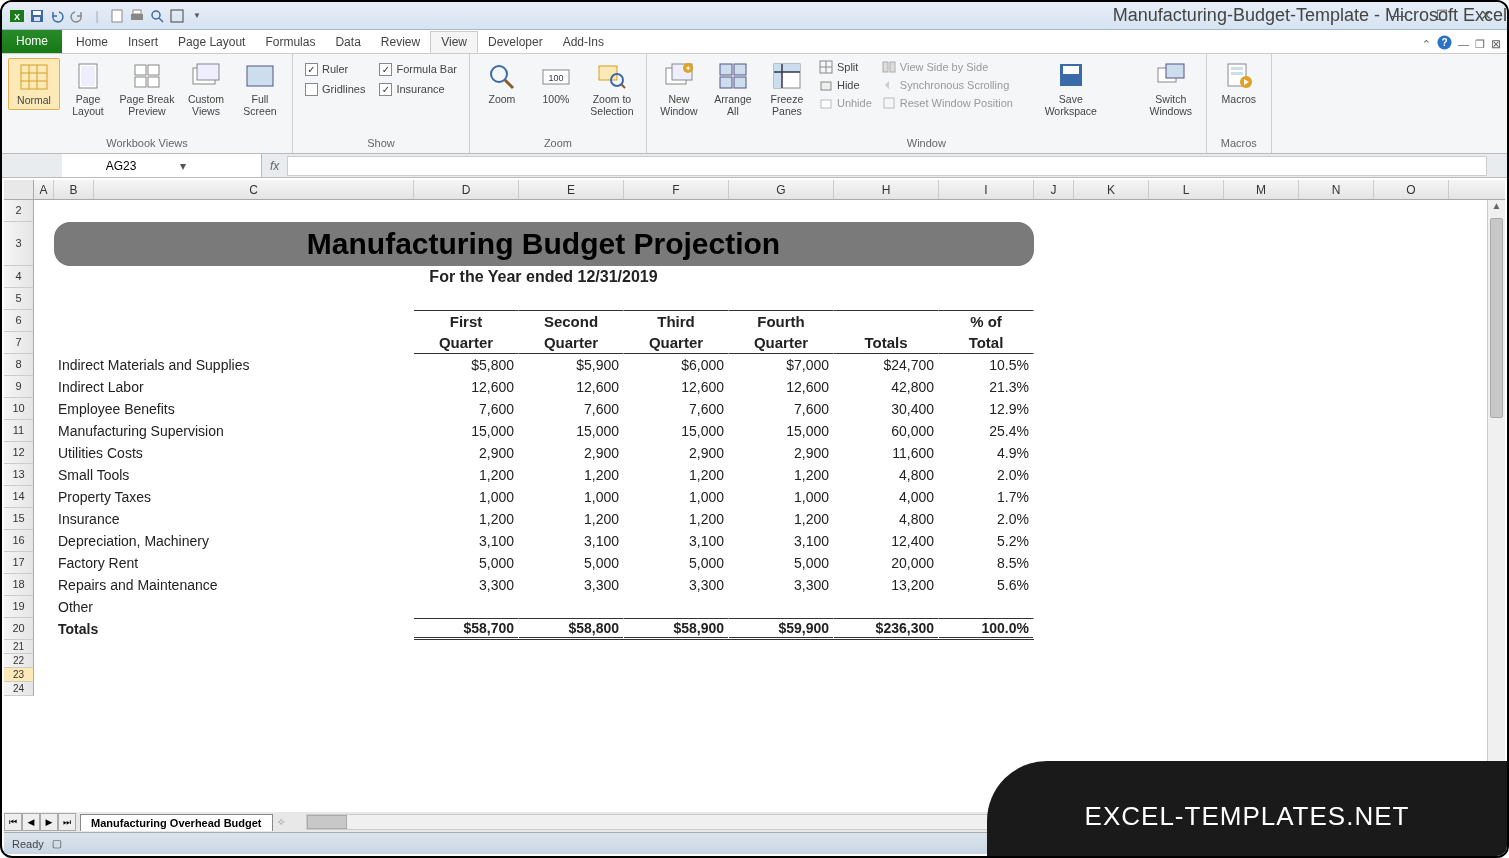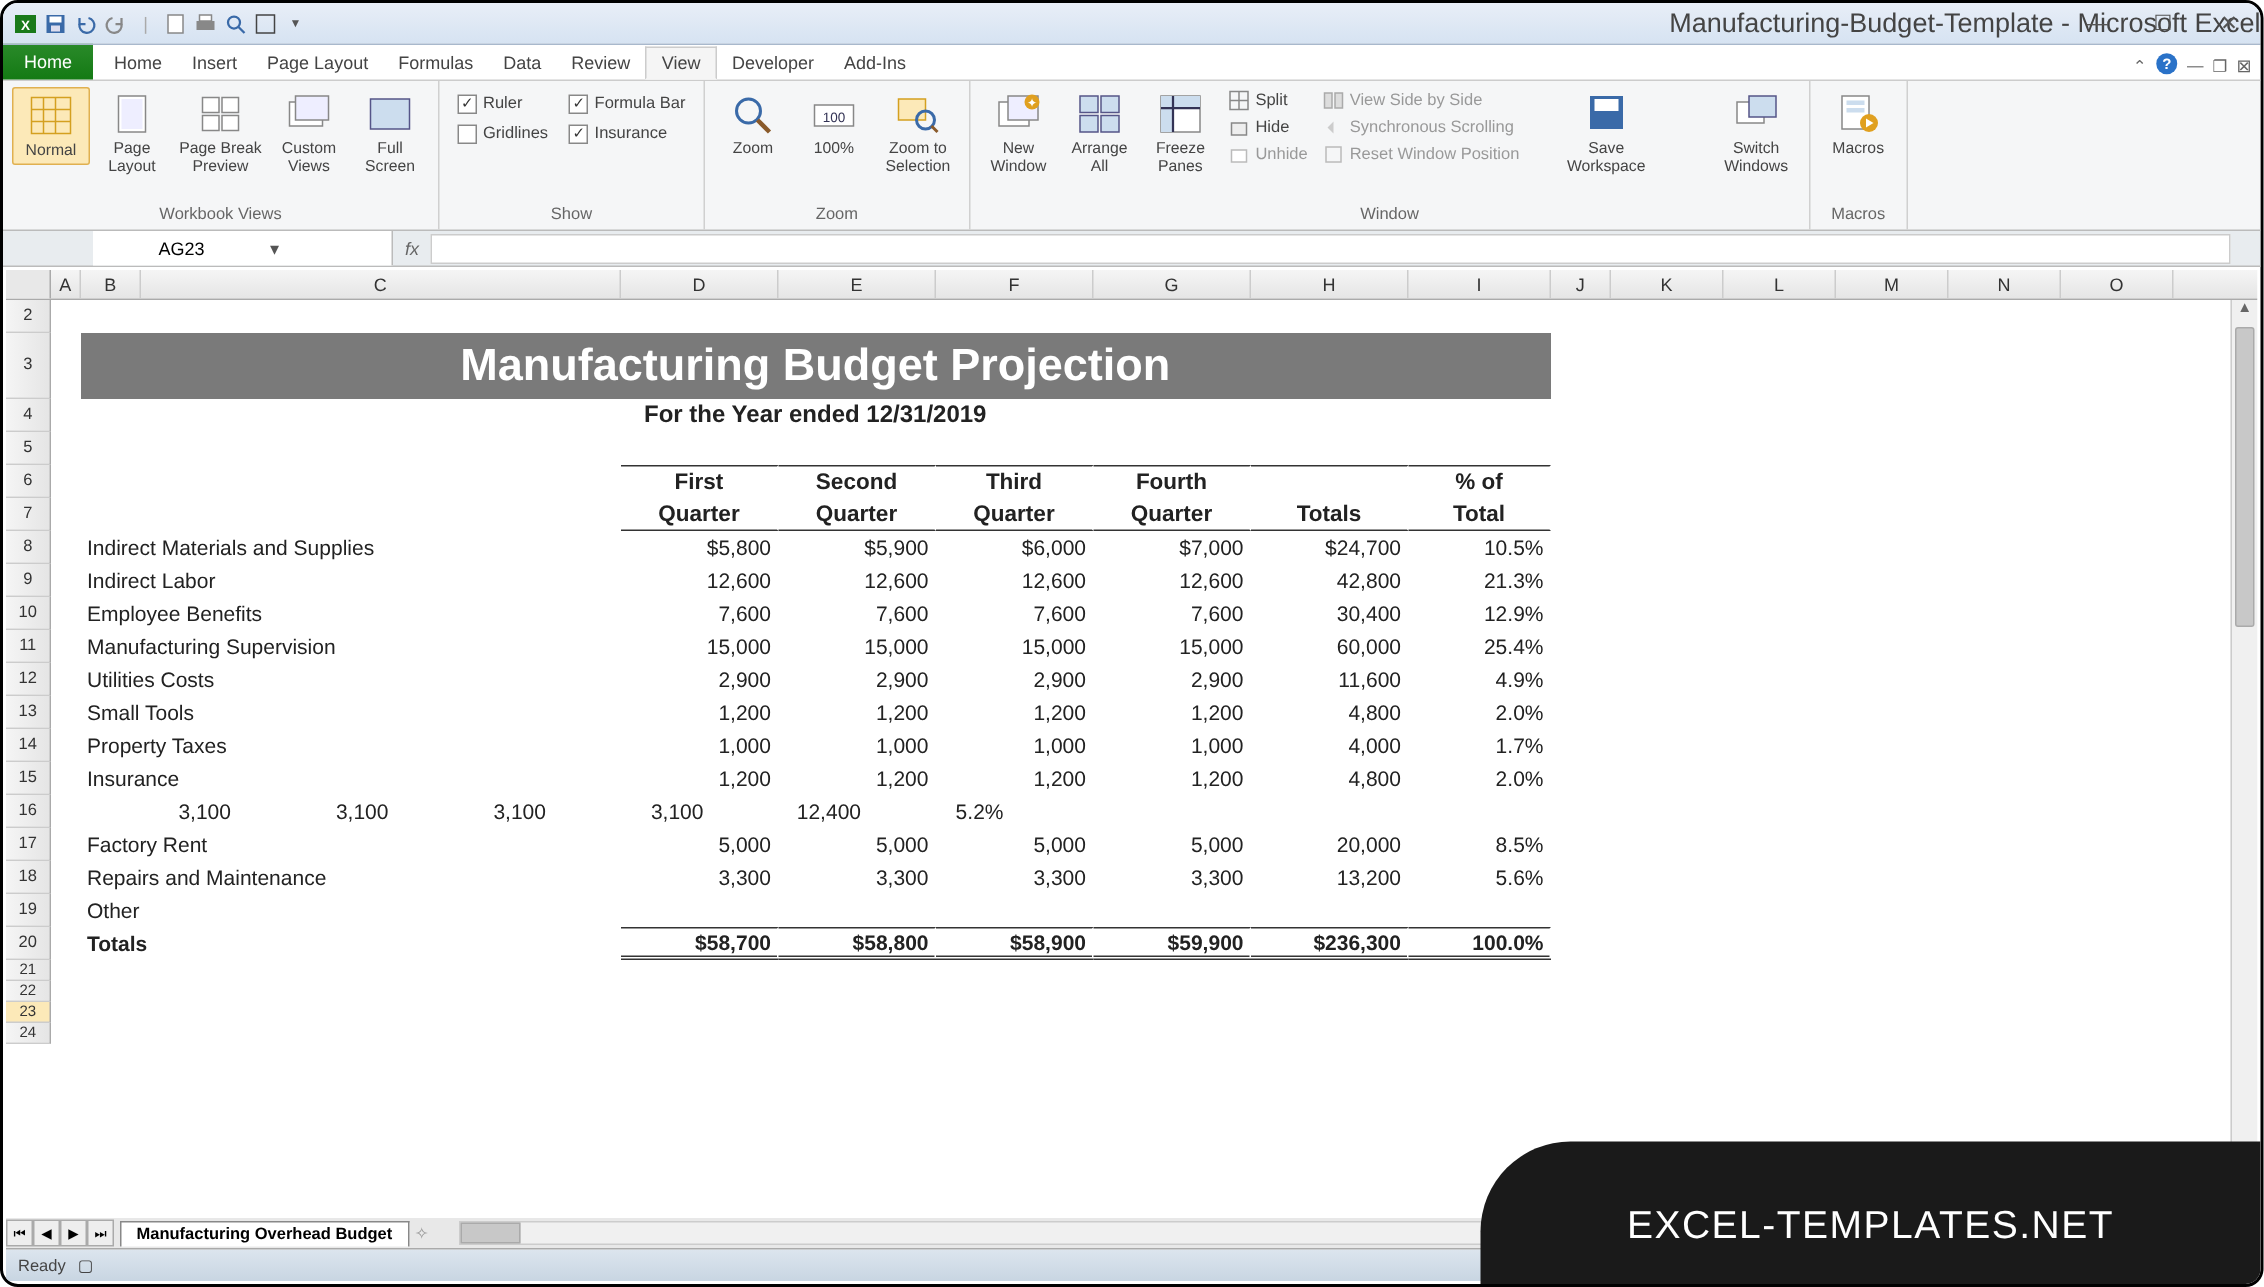--- a/index.html
+++ b/index.html
@@ -53,21 +53,21 @@
 .row { display: flex; height: 22px; }
 .row.tall { height: 44px; }
 .rh { width: 30px; background: linear-gradient(90deg,#f5f5f5,#e5e5e5); border-right: 1px solid #aaa; border-bottom: 1px solid #ccc; text-align: center; font-size: 11px; color: #333; line-height: 1; display:flex; align-items:center; justify-content:center;}
 .rh.sel { background: #fce9b8; }
 .cell { border-right: 1px solid transparent; border-bottom: 1px solid transparent; padding: 2px 4px; font-size: 14px; color: #222; display: flex; align-items: center; overflow: visible; white-space: nowrap;}
 .cell.num { justify-content: flex-end; }
 .cell.ctr { justify-content: center; }
 .cell.bold { font-weight: 600; font-size: 15px;}
 
 
-.doc-title { background: #7a7a7a; color: #ffffff; font-size: 30px; font-weight: bold; justify-content: center; width: 946px; height: 44px;}
+.doc-title { background: #7a7a7a; color: #000000; font-size: 30px; font-weight: bold; justify-content: center; width: 946px; height: 44px; border-radius: 16px;}
 .subtitle { font-weight: bold; font-size: 16px; justify-content: center; width: 946px;}
 .totals-row .cell.num { font-weight: bold; border-top: 1px solid #333; border-bottom: 3px double #333;}
 .totals-row .rowlbl { font-weight: bold; }
 
 
 .vscroll { position: absolute; right: 0; top: 20px; bottom: 0; width: 18px; background: #f0f0f0; border-left: 1px solid #ccc;}
 .vscroll .thumb { position: absolute; left: 2px; right: 2px; top: 18px; height: 200px; background: #c8c8c8; border: 1px solid #aaa; border-radius: 2px;}
 .vscroll .arr { height: 18px; text-align:center; font-size:10px; color:#666; cursor:pointer;}
 .hscroll-area { position: absolute; left: 2px; right: 2px; bottom: 24px; height: 20px; background: #e8e8e8; display:flex; align-items:center;}
 .sheet-nav { display:flex; gap:0; }
@@ -563,20 +563,21 @@
         <div class="cell num" style="width: 105px;">1,200</div>
         <div class="cell num" style="width: 105px;">1,200</div>
         <div class="cell num" style="width: 105px;">1,200</div>
         <div class="cell num" style="width: 105px;">1,200</div>
         <div class="cell num" style="width: 105px;">4,800</div>
         <div class="cell num" style="width: 95px;">2.0%</div>
       </div>
       <div class="row">
         <div class="rh">16</div>
         <div class="cell" style="width: 20px;"></div>
+        <div class="cell" style="width: 360px; font-size: 14px;">Depreciation, Machinery</div>
         <div class="cell num" style="width: 105px;">3,100</div>
         <div class="cell num" style="width: 105px;">3,100</div>
         <div class="cell num" style="width: 105px;">3,100</div>
         <div class="cell num" style="width: 105px;">3,100</div>
         <div class="cell num" style="width: 105px;">12,400</div>
         <div class="cell num" style="width: 95px;">5.2%</div>
       </div>
       <div class="row">
         <div class="rh">17</div>
         <div class="cell" style="width: 20px;"></div>

